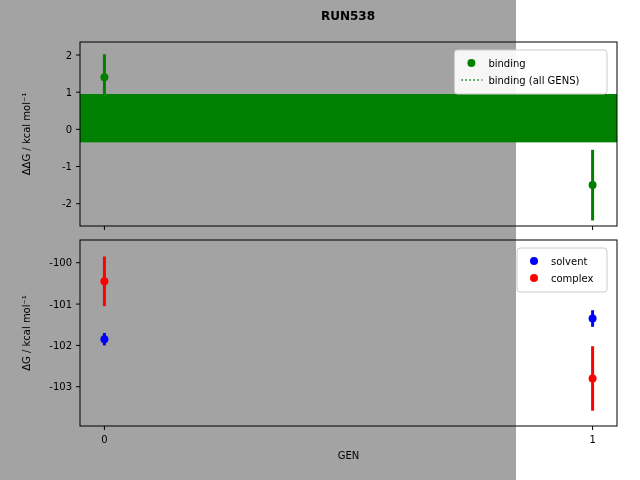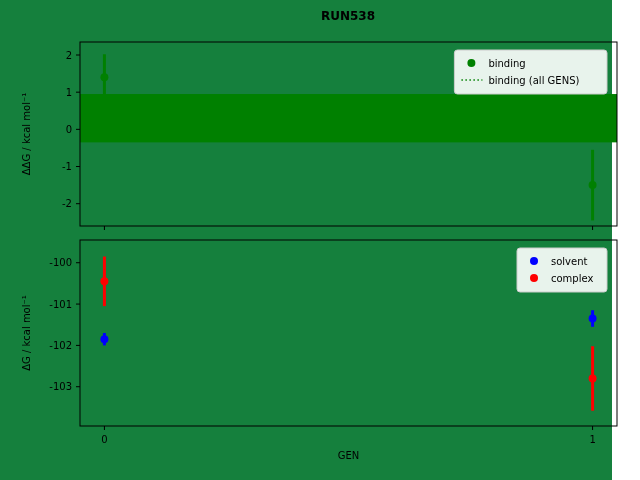--- a/index.html
+++ b/index.html
@@ -1,19 +1,19 @@
 <!DOCTYPE html>
 <html><head>
 <meta charset="utf-8">
 <style>
   html,body{margin:0;padding:0;background:#ffffff;}
   .figure{
     position:relative;
-    width:612px;height:480px;
-    background:#15803d;
+    width:516px;height:480px;
+    background:#a3a3a3;
     font-family:"DejaVu Sans", sans-serif;
   }
   svg text{font-family:"DejaVu Sans", sans-serif; fill:#000;}
 </style>
 </head>
 <body>
 
 <div class="figure">
   <svg id="plot" width="640" height="480" viewBox="0 0 640 480">
     <text x="348" y="20" text-anchor="middle" font-size="12" font-weight="bold">RUN538</text>

